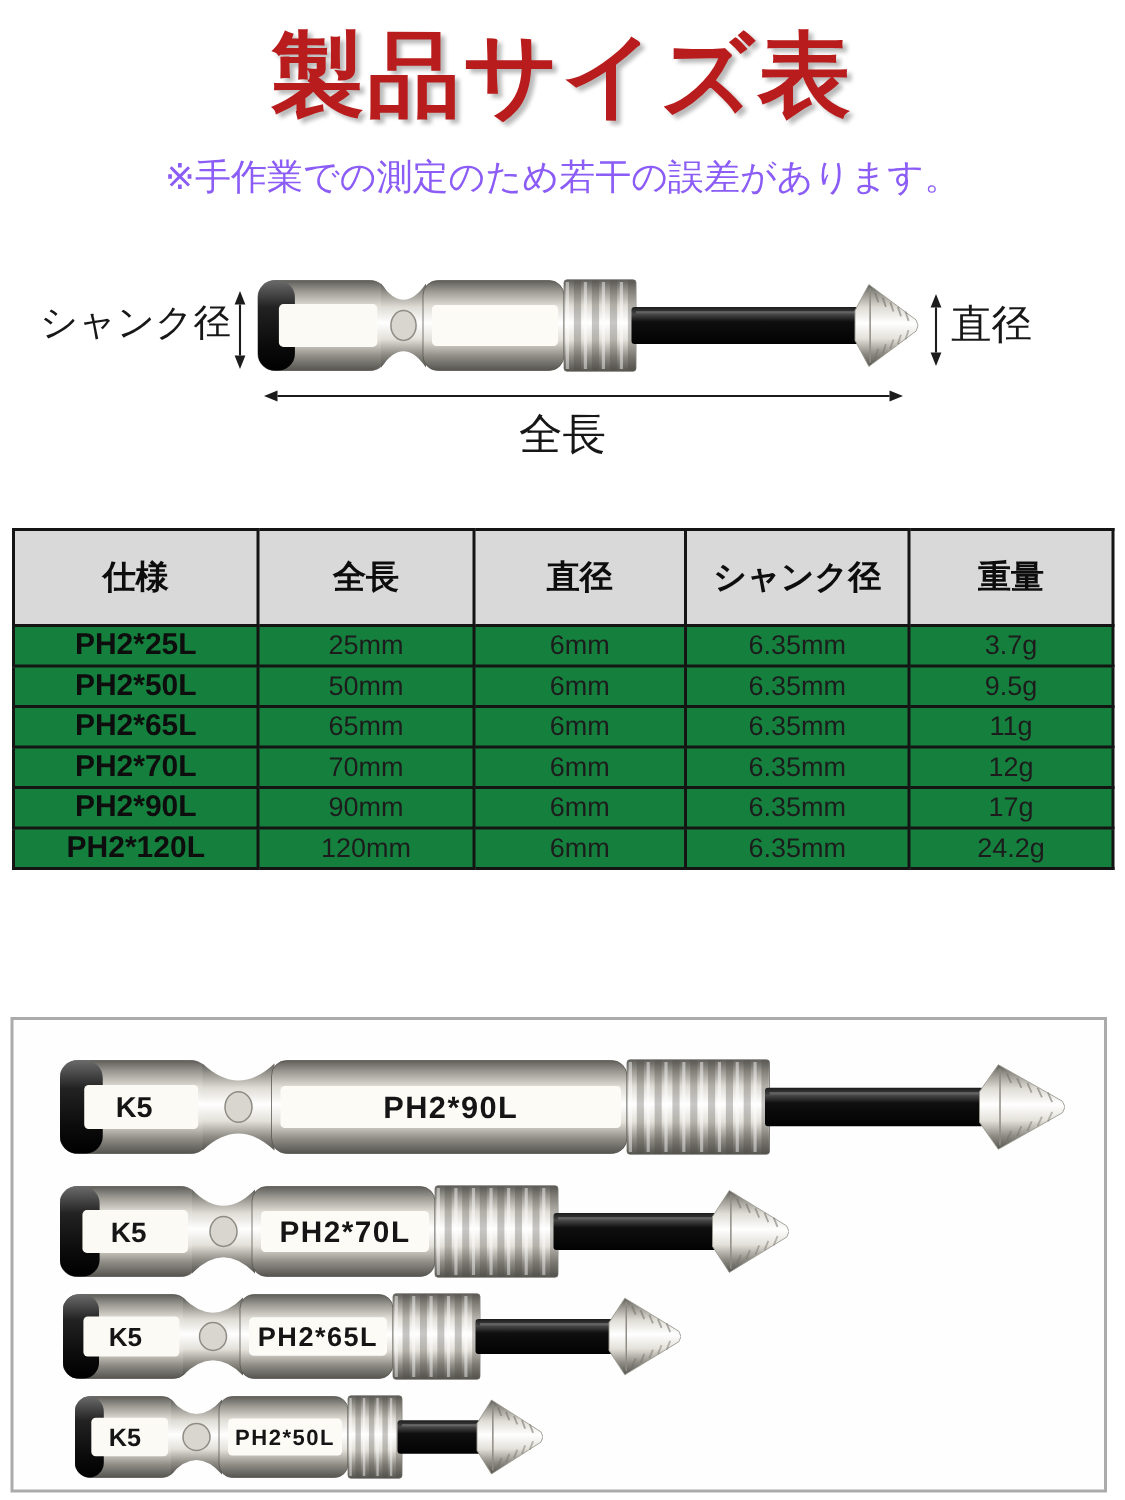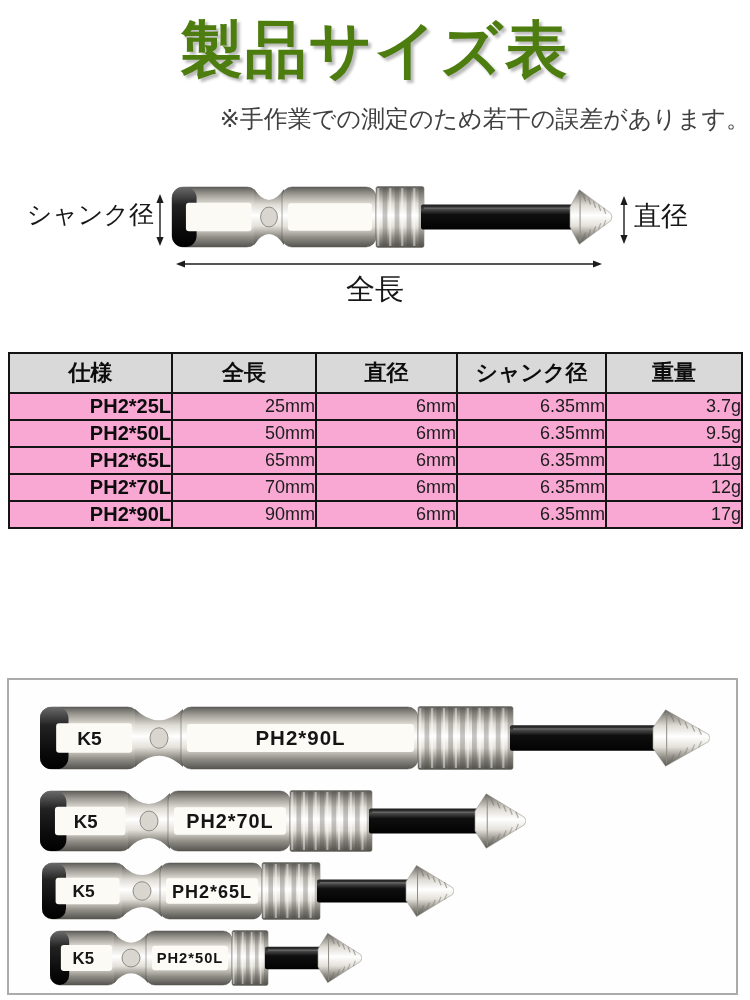--- a/index.html
+++ b/index.html
@@ -11,43 +11,43 @@
   *{box-sizing:border-box;}
   html,body{margin:0;padding:0;background:#ffffff;}
   .page{
     position:relative;width:750px;height:1000px;margin:0 auto;
     background:#ffffff;overflow:hidden;
     font-family:"Liberation Sans","DejaVu Sans",sans-serif;color:var(--ink);
   }
   .title{
     position:absolute;top:8px;left:0;width:100%;margin:0;
     text-align:center;font-size:62px;font-weight:bold;letter-spacing:2px;
-    color:#4d7c0f;text-shadow:3px 3px 3px #b9b9b9, 1px 1px 0 #ffffff;
+    color:#b91c1c;text-shadow:3px 3px 3px #b9b9b9, 1px 1px 0 #ffffff;
   }
   .note{
     position:absolute;top:102px;left:0;width:100%;
-    text-align:right;font-size:24px;line-height:33px;color:#404040;
+    text-align:center;font-size:24px;line-height:33px;color:#8b5cf6;
   }
   .diagram{position:absolute;left:0;top:176px;width:750px;height:140px;}
   .diagram svg{position:absolute;left:0;top:0;}
   .dlabel{position:absolute;color:#171717;white-space:nowrap;}
   .dlabel.shank{left:22px;top:22px;width:132px;text-align:right;font-size:25px;}
   .dlabel.dia{left:634px;top:22px;font-size:27px;}
   .dlabel.len{left:295px;top:94px;width:160px;text-align:center;font-size:29px;}
   .size-table{
     position:absolute;left:8px;top:352px;width:733px;
     border-collapse:collapse;table-layout:fixed;background:#fff;
   }
   .size-table th{
     background:var(--header-bg);border:2px solid var(--table-border);
-    font-size:22px;font-weight:bold;height:36px;padding:4px;text-align:center;color:#0d0d0d;
+    font-size:22px;font-weight:bold;height:36px;padding:16px;text-align:center;color:#0d0d0d;
   }
   .size-table td{
-    border:2px solid var(--table-border);text-align:right;height:26px;padding:1px 0;
-    background:#f9a8d4;
+    border:2px solid var(--table-border);text-align:center;height:26px;padding:1px 0;
+    background:#15803d;
   }
   .size-table td.spec{font-size:20px;font-weight:bold;color:#0d0d0d;}
   .size-table td.val{
     font-size:18px;color:#1c1c1c;
     font-family:Liberation Sans, sans-serif;
   }
   .photo-panel{
     position:absolute;left:7px;top:678px;width:731px;height:317px;
     border:2px solid var(--panel-border);background:#fefefe;
   }
@@ -190,20 +190,27 @@
           <td class="val">6mm</td>
           <td class="val">6.35mm</td>
           <td class="val">12g</td>
         </tr>
         <tr>
           <td class="spec">PH2*90L</td>
           <td class="val">90mm</td>
           <td class="val">6mm</td>
           <td class="val">6.35mm</td>
           <td class="val">17g</td>
+        </tr>
+        <tr>
+          <td class="spec">PH2*120L</td>
+          <td class="val">120mm</td>
+          <td class="val">6mm</td>
+          <td class="val">6.35mm</td>
+          <td class="val">24.2g</td>
         </tr>
       </tbody>
   </table>
 
   <div class="photo-panel" id="photo-panel"></div>
 
 <svg width="670" height="64" class="bit-photo" style="left: 40px; top: 706px;">
       <g>
         <rect x="0" y="1" width="99" height="62" rx="11.52" fill="url(#gMetal)" stroke="#55534e" stroke-width="0.5"></rect>
         <rect x="0" y="1" width="28.5" height="62" rx="11.52" fill="url(#gCap)"></rect>

